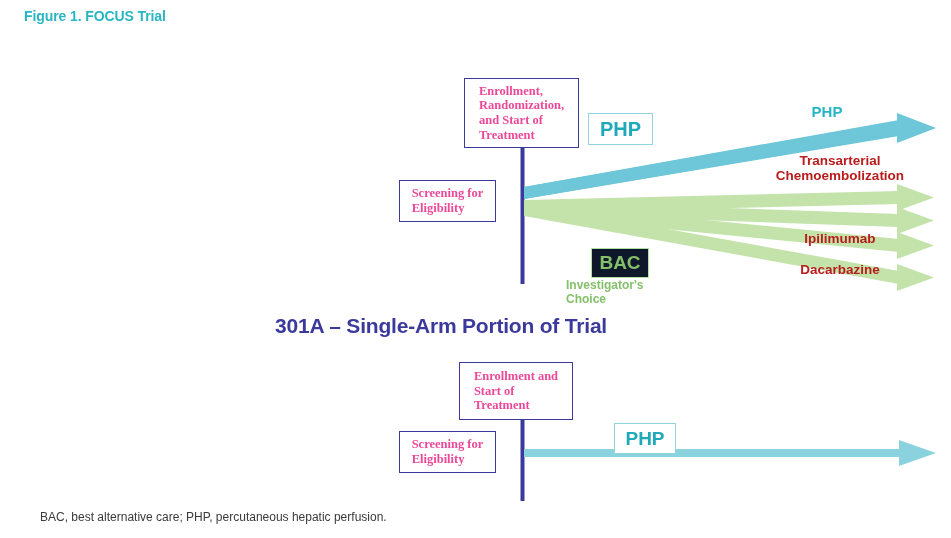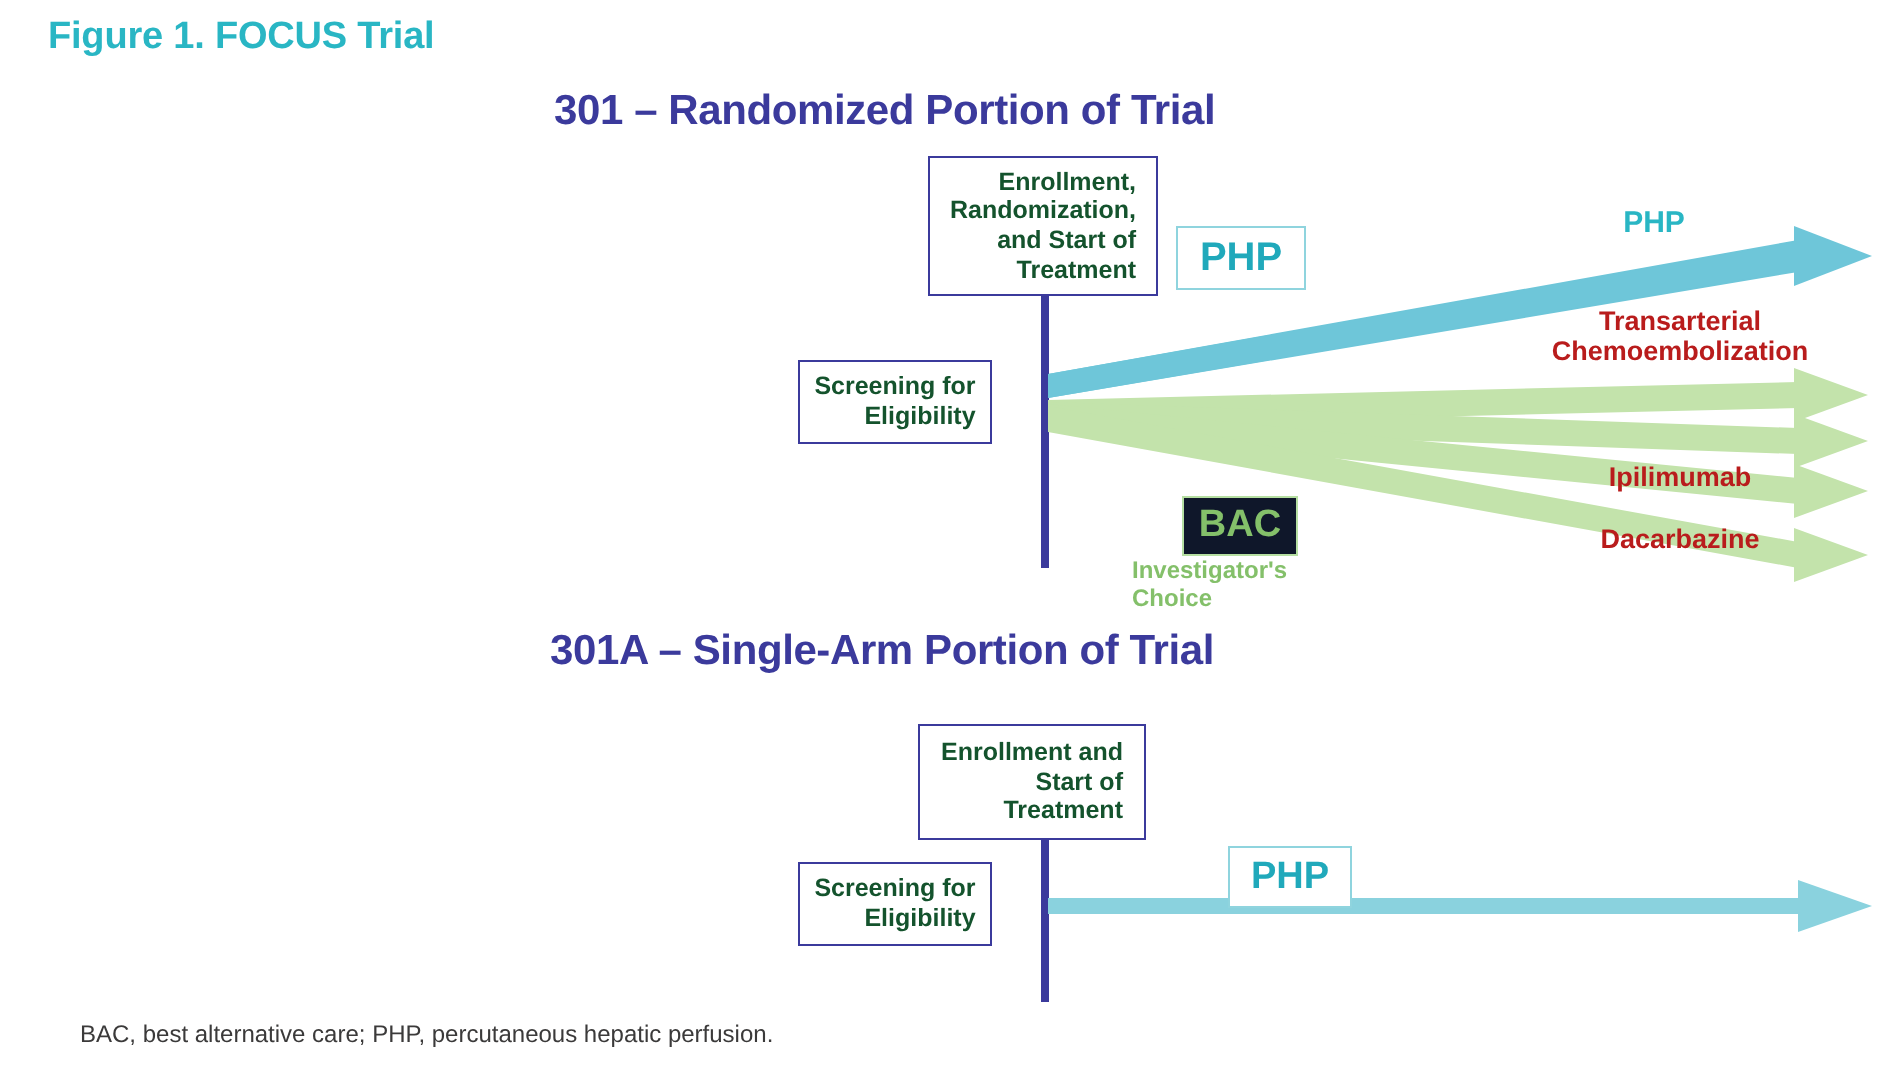--- a/index.html
+++ b/index.html
@@ -16,21 +16,21 @@
     height: 538px;
     background: #ffffff;
     overflow: hidden;
   }
   .abs { position: absolute; }
 
   
   #figure-title {
     left: 24px;
     top: 8px;
-    font-size: 19px;
+    font-size: 14px;
     font-weight: bold;
     color: #29b6c4;
     letter-spacing: -0.1px;
   }
 
   
   .section-heading {
     font-size: 21px;
     font-weight: bold;
     color: #3b3a9c;
@@ -46,28 +46,29 @@
     top: 0;
     width: 951px;
     height: 538px;
     pointer-events: none;
   }
 
   
   .purple-box {
     border: 1.6px solid #3b3a9c;
     background: #ffffff;
-    color: #14532d;
+    color: #ec4899;
     font-weight: bold;
     display: flex;
     align-items: center;
     justify-content: center;
-    text-align: right;
+    text-align: left;
     line-height: 1.18;
     box-sizing: border-box;
+    font-family: Liberation Serif, serif;
   }
   #box-enrollment-301 {
     left: 464px; top: 78px;
     width: 115px; height: 70px;
     font-size: 12.5px;
   }
   #box-screening-301 {
     left: 399px; top: 180px;
     width: 97px; height: 42px;
     font-size: 12.5px;
@@ -181,21 +182,20 @@
 
     <polygon fill="#c3e3ab" points="524,203 899,271 899,284 524,216"></polygon>
     <polygon fill="#c3e3ab" points="897,264 897,291 934,277.5"></polygon>
 
     <line x1="522.5" y1="420" x2="522.5" y2="501" stroke="#3b3a9c" stroke-width="4"></line>
 
     <rect x="524" y="449" width="378" height="8" fill="#8ad2de"></rect>
     <polygon fill="#8ad2de" points="899,440 899,466 936,453"></polygon>
   </svg>
 
-  <div class="abs section-heading" id="heading-301">301 – Randomized Portion of Trial</div>
 
   <div class="abs purple-box" id="box-enrollment-301">
     <div>
       <div>Enrollment,</div>
       <div>Randomization,</div>
       <div>and Start of</div>
       <div>Treatment</div>
     </div>
   </div>
 

